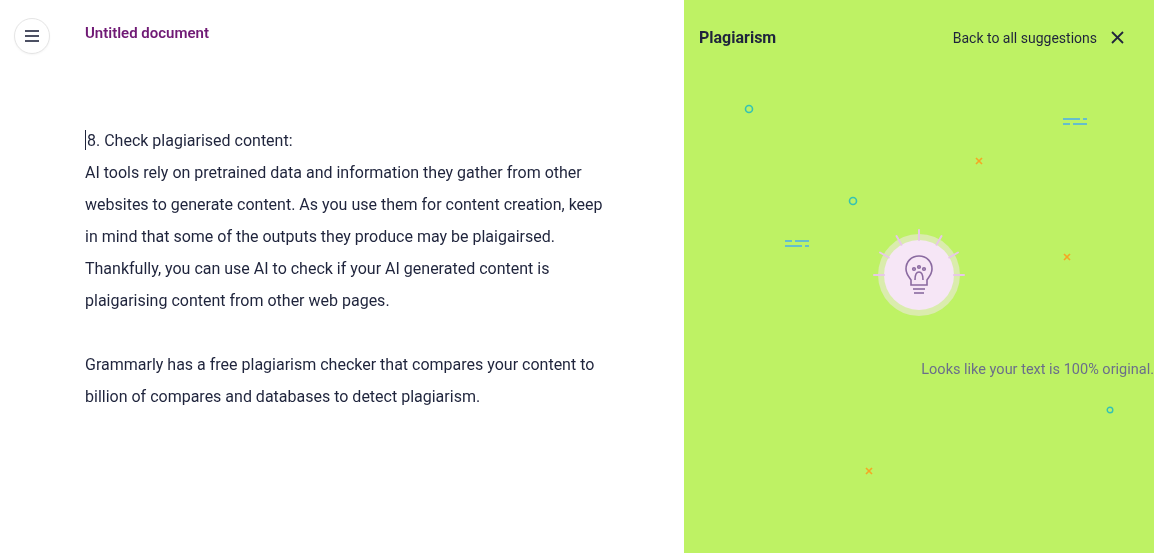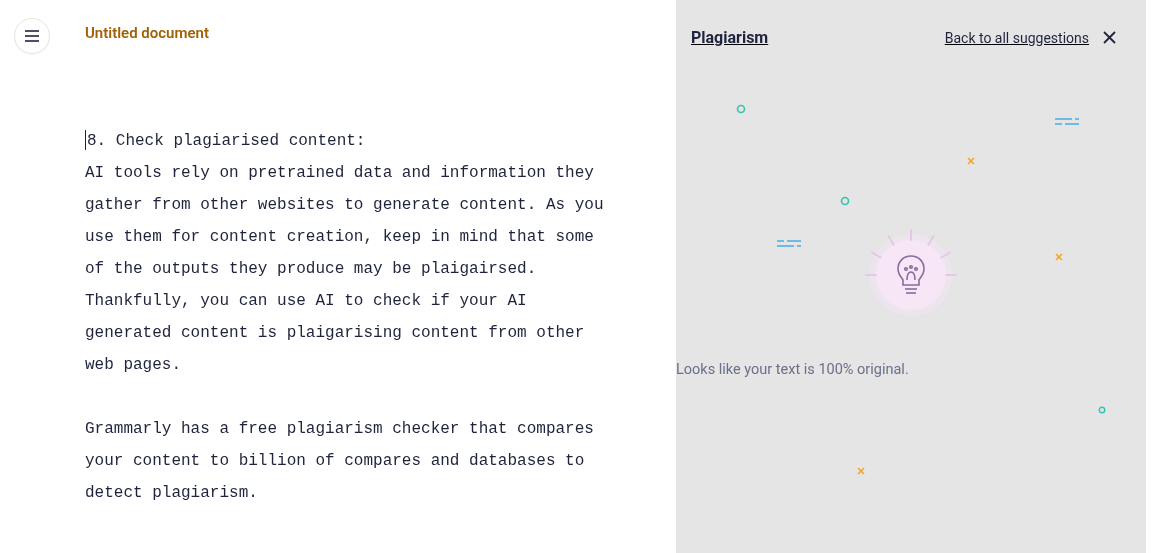--- a/index.html
+++ b/index.html
@@ -28,48 +28,47 @@
       box-shadow: 0 1px 2px rgba(0,0,0,0.04);
     }
     .menu-btn svg { width: 16px; height: 14px; }
 
     .doc-title {
       position: absolute;
       top: 24px;
       left: 85px;
       font-size: 15px;
       font-weight: 600;
-      color: #a16207;
+      color: #701a75;
     }
 
     .editor {
       position: absolute;
       top: 125px;
       left: 85px;
       width: 524px;
       font-size: 16px;
       line-height: 32px;
       color: #1f243c;
     }
-    .editor p { margin-bottom: 32px; font-family: Liberation Mono, monospace; }
+    .editor p { margin-bottom: 32px; }
     .cursor-bar {
       display: inline-block;
       width: 1px;
       height: 20px;
       background: #1f243c;
       vertical-align: text-bottom;
       margin-right: 1px;
     }
 
     .panel {
       position: absolute;
-      top: 0; right: 12px; bottom: 0;
+      top: 0; right: 4px; bottom: 0;
       width: 470px;
-      background: #e5e5e5;
-      text-decoration: underline;
+      background: #bef264;
     }
     .panel-header {
       display: flex;
       align-items: center;
       justify-content: space-between;
       padding: 28px 30px 0 15px;
     }
     .panel-title {
       font-size: 16px;
       font-weight: 700;
@@ -85,21 +84,21 @@
       text-align: center;
     }
     .close-x { width: 13px; height: 13px; }
 
     .decor { position: absolute; }
 
     .result {
       position: absolute;
       top: 358px;
       left: 0; right: 0;
-      text-align: left;
+      text-align: right;
       font-size: 14.5px;
       line-height: 24px;
       color: #6b6f8a;
     }
 
     .bulb-wrap {
       position: absolute;
       top: 240px;
       left: 50%;
       transform: translateX(-50%);

